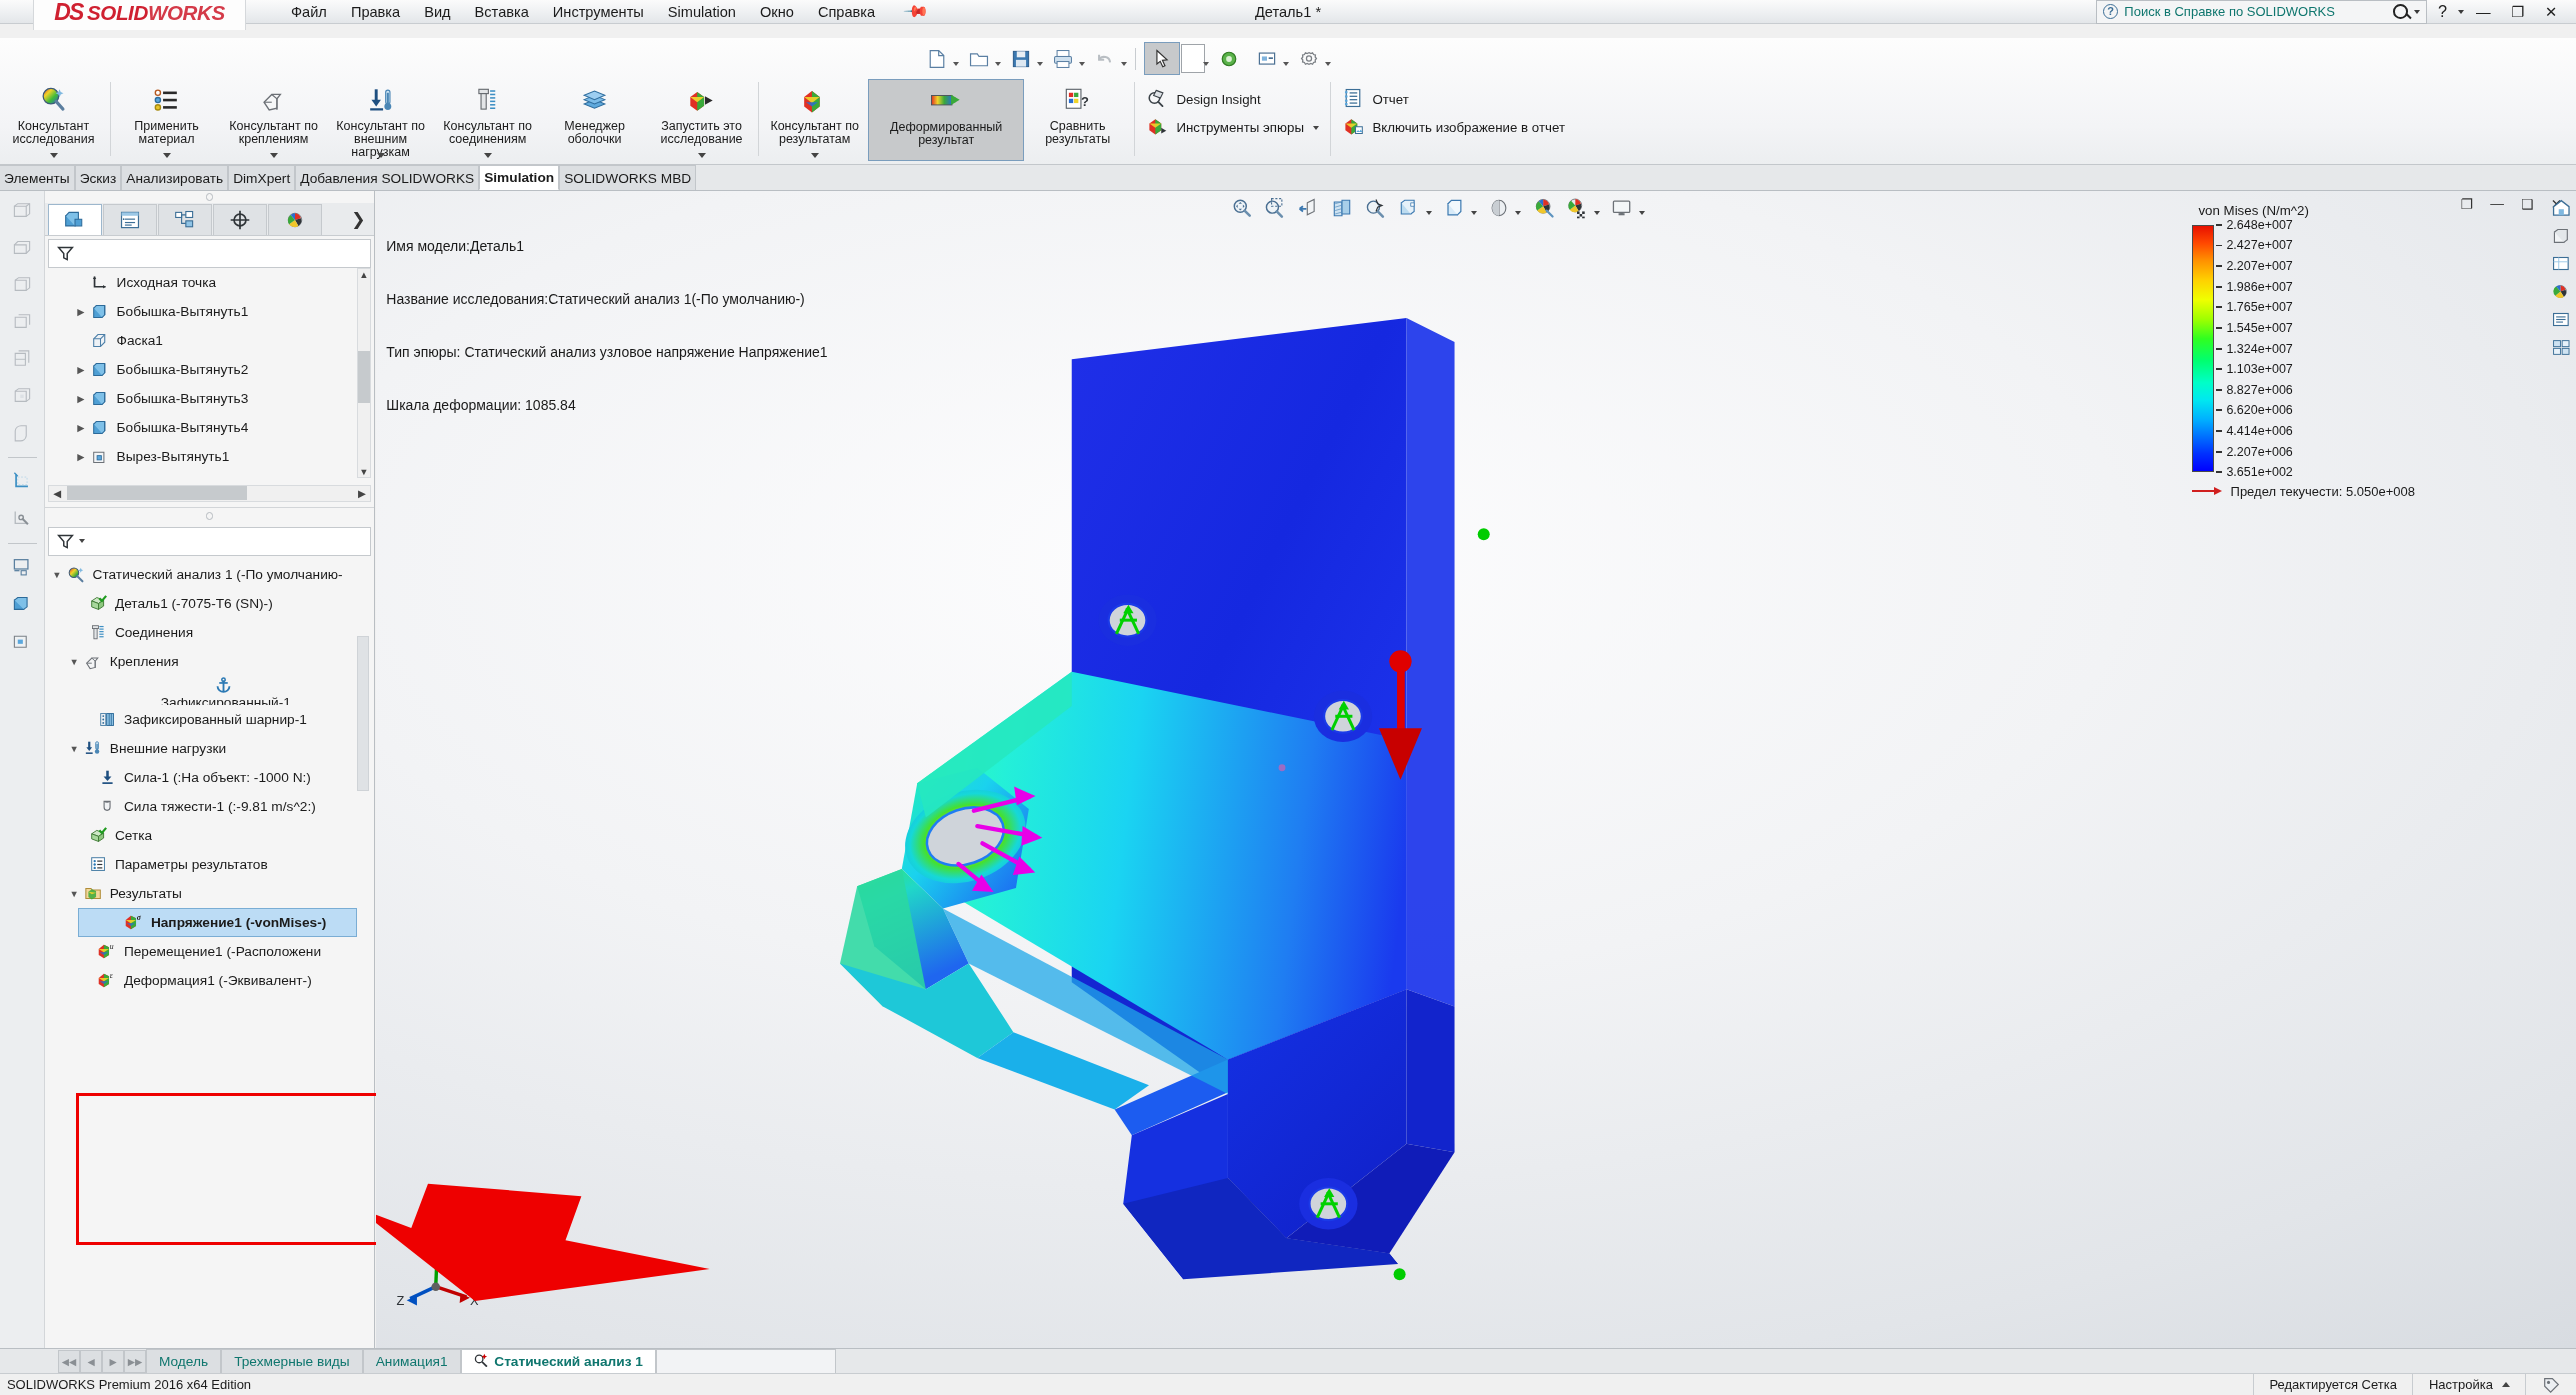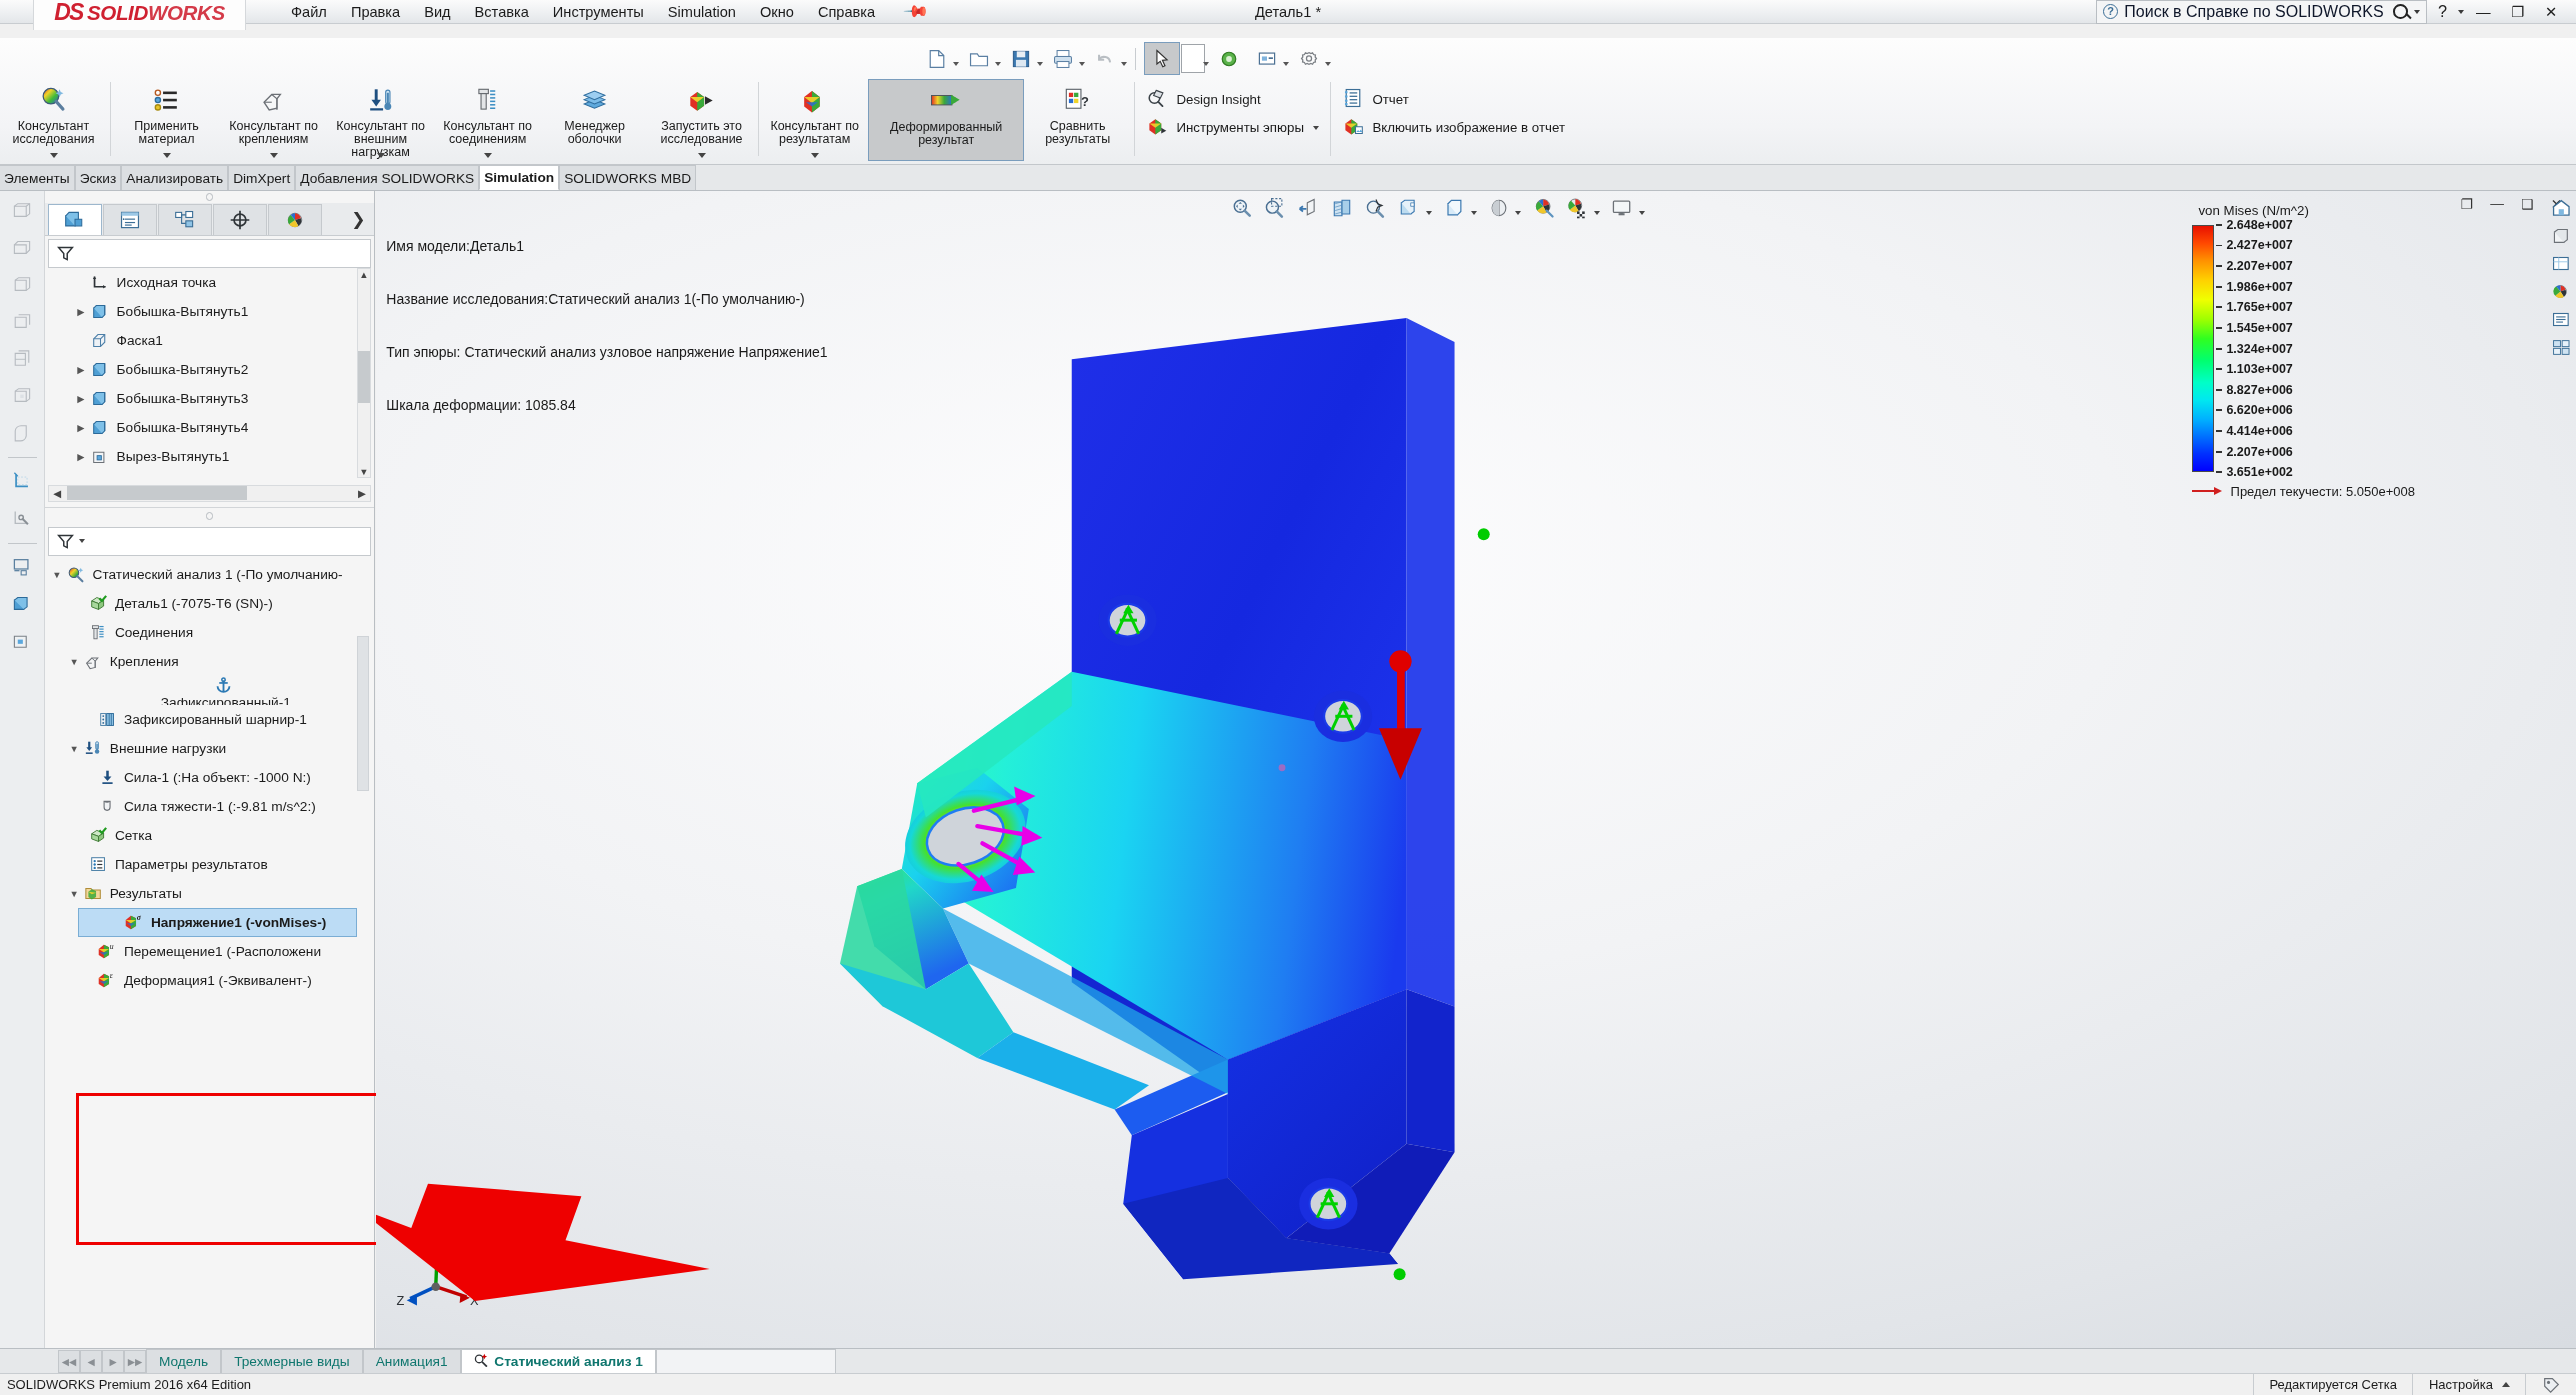--- a/index.html
+++ b/index.html
@@ -44,21 +44,21 @@
   .title-right { position: absolute; right: 10.3px; display: flex; align-items: center; gap: 3.4px; }
   .helpsearch {
     display: flex; align-items: center; gap: 6px;
     background: #f4f5f6; border: 0.9px solid #b9bec3; height: 24px;
     padding: 0 6px 0 6px; width: 331px;
   }
   .helpsearch .qmark {
     width: 15.5px; height: 15.5px; border-radius: 50%; border: 1.7px solid #3b6e96;
     color: #3b6e96; font-size: 11px; font-weight: bold; text-align: center; line-height: 13px;
   }
-  .helpsearch .ph { font-size: 16px; color: #0f172a; flex: 1; }
+  .helpsearch .ph { font-size: 13px; color: #0f766e; flex: 1; }
   .magnifier { width: 14.6px; height: 14.6px; border: 2px solid #222; border-radius: 50%; position: relative; }
   .magnifier::after { content:''; position:absolute; width: 6.9px; height: 2px; background: #222;
                       transform: rotate(45deg); right: -6px; bottom: 0px; }
   .tiny-caret { width:0;height:0;border-left:3.4px solid transparent;border-right:3.4px solid transparent;border-top:4.3px solid #3a3a3a;}
   .tb-btn { font-size: 16.3px; color: #222; padding: 1.7px 7.7px; cursor: default; }
   .win-btn { font-size: 14.6px; color: #222; padding: 1.7px 8.6px; cursor: default; }
 
   
   .ribbon {
     position: absolute; top: 38px; left: 0; width: 2576px; height: 127px;
@@ -203,21 +203,21 @@
     display: flex; flex-direction: column; align-items: center; gap: 6px; padding-top: 3.4px;
   }
   .rr-ic { width: 26px; height: 22px; display:flex;align-items:center;justify-content:center; }
 
   
   .legend { position: absolute; top: 13px; right: 180px; }
   .legend-title { font-size: 13.3px; color:#1a1a1a; margin-bottom: 6.9px; margin-left: 6.9px;}
   .legend-body { display:flex; }
   .cbar { width: 22px; height: 247px; position: relative;
           border: 0.9px solid #4a4a4a; }
-  .ticks { position:relative; margin-left: 2.6px; font-weight: bold; }
+  .ticks { position:relative; margin-left: 2.6px; }
   .tick-row { position:absolute; display:flex; align-items:center; gap: 4.3px; transform: translateY(-50%); }
   .tick-dash { width: 6px; height: 1.3px; background:#333; }
   .tick-lbl { font-size: 12.5px; color:#1a1a1a; white-space: nowrap; }
   .yield-row { display:flex; align-items:center; gap: 6px; margin-top: 12px; }
   .yield-arrow { position:relative; width: 33px; height: 8.6px; }
   .yield-arrow .ln { position:absolute; top:3.4px; left:0; width: 24px; height:1.7px; background:#d01f1f; }
   .yield-arrow .hd { position:absolute; top:0; left: 22px; width:0;height:0;
                      border-top:4.3px solid transparent;border-bottom:4.3px solid transparent;border-left:8.6px solid #d01f1f;}
   .yield-lbl { font-size: 13px; color:#1a1a1a; white-space: nowrap; }
 

